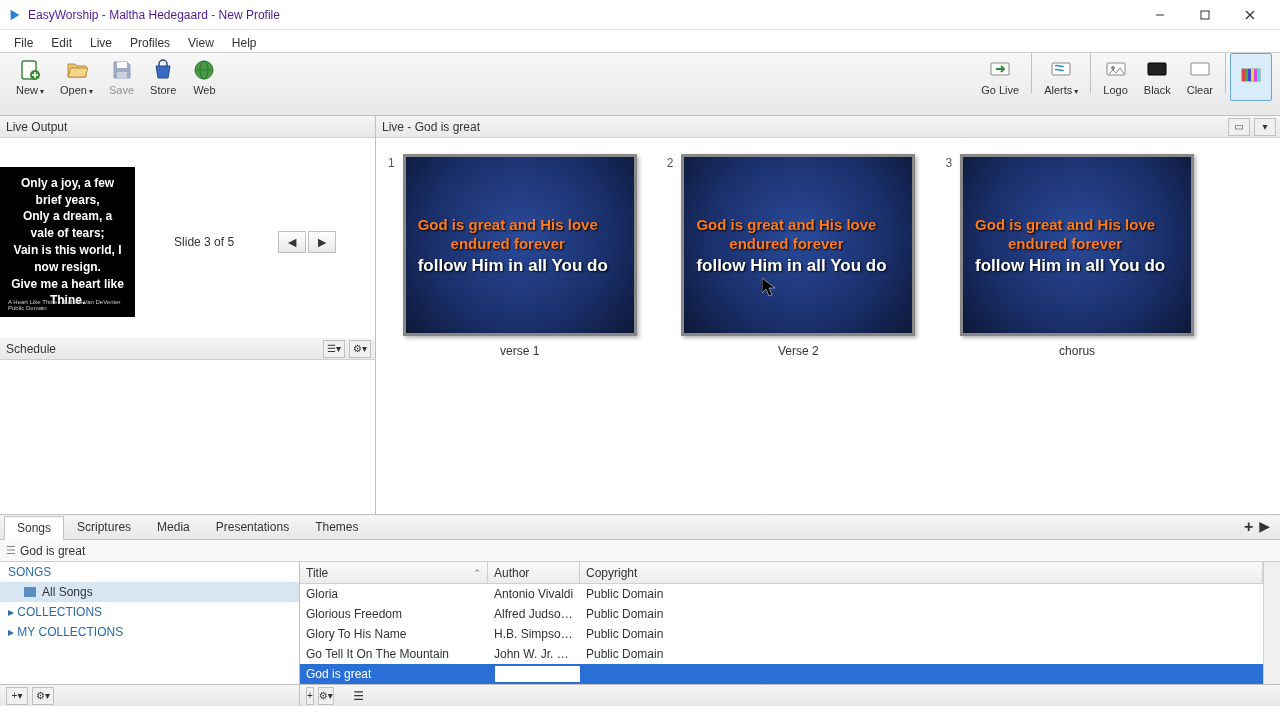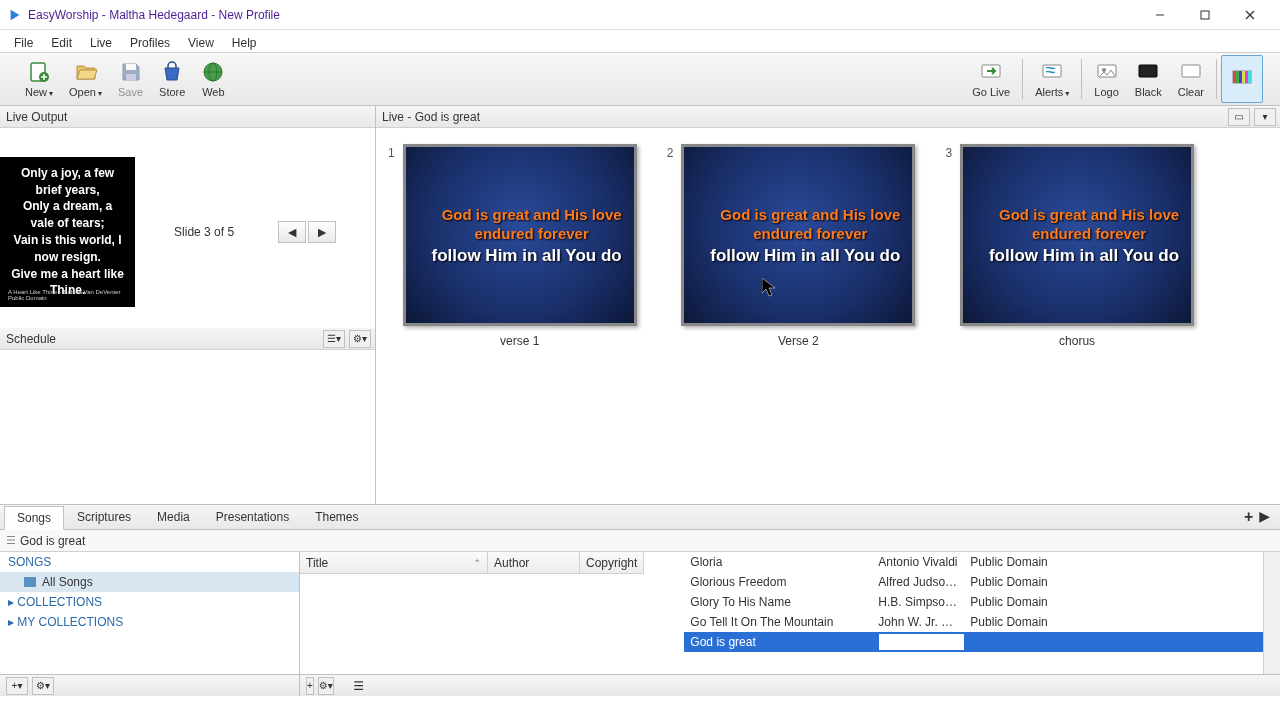--- a/index.html
+++ b/index.html
@@ -7,21 +7,21 @@
 
 .titlebar { height: 30px; background: #fff; display: flex; align-items: center; padding: 0 8px; border-bottom: 1px solid #e0e0e0; }
 .titlebar-icon { width: 14px; height: 14px; margin-right: 6px; }
 .titlebar-text { flex: 1; font-size: 12px; color: #4c1d95; }
 .win-controls { display: flex; gap: 0; }
 .win-btn { width: 45px; height: 28px; display: flex; align-items: center; justify-content: center; cursor: pointer; }
 
 .menubar { height: 22px; display: flex; align-items: flex-end; padding: 0 6px; gap: 2px; background: #fff; }
 .menubar span { padding: 2px 8px; cursor: pointer; font-size: 12px; }
 
-.toolbar { height: 54px; background: linear-gradient(#f7f7f7, #e8e8e8); border-top: 1px solid #d0d0d0; border-bottom: 1px solid #c0c0c0; display: flex; align-items: center; padding: 0 17px; }
+.toolbar { height: 64px; background: linear-gradient(#f7f7f7, #e8e8e8); border-top: 1px solid #d0d0d0; border-bottom: 1px solid #c0c0c0; display: flex; align-items: flex-start; padding: 0 8px; }
 .tool-btn { display: flex; flex-direction: column; align-items: center; justify-content: center; padding: 2px 8px; cursor: pointer; min-width: 40px; height: 48px; }
 .tool-icon { width: 24px; height: 24px; margin-bottom: 2px; }
 .tool-label { font-size: 11px; }
 .tool-sep { width: 1px; height: 40px; background: #c0c0c0; margin: 0 4px; }
 .spacer { flex: 1; }
 .dropdown-arrow { font-size: 8px; margin-left: 2px; }
 
 .main-area { display: flex; height: 398px; }
 
 .left-col { width: 376px; display: flex; flex-direction: column; border-right: 1px solid #c0c0c0; }
@@ -39,42 +39,42 @@
 .schedule-controls { display: flex; gap: 4px; }
 .small-btn { width: 22px; height: 18px; border: 1px solid #c0c0c0; background: #f0f0f0; display: flex; align-items: center; justify-content: center; cursor: pointer; font-size: 10px; }
 .schedule-area { flex: 1; background: #fff; }
 
 .right-col { flex: 1; display: flex; flex-direction: column; }
 .live-header { display: flex; align-items: center; justify-content: space-between; padding-right: 4px; }
 .slides-area { flex: 1; background: #fff; padding: 16px 12px; display: flex; gap: 30px; overflow-x: auto; }
 .slide-item { display: flex; gap: 8px; }
 .slide-num { font-size: 12px; color: #555; padding-top: 2px; }
 .slide-block { display: flex; flex-direction: column; align-items: center; }
-.slide-thumb { width: 234px; height: 182px; background: radial-gradient(circle at 50% 45%, #2a4a9a 0%, #1a2f6a 60%, #0d1838 100%); border: 3px solid #888; display: flex; flex-direction: column; align-items: flex-end; justify-content: center; padding: 12px; box-shadow: 2px 2px 4px rgba(0,0,0,0.3); }
+.slide-thumb { width: 234px; height: 182px; background: radial-gradient(circle at 50% 45%, #2a4a9a 0%, #1a2f6a 60%, #0d1838 100%); border: 3px solid #888; display: flex; flex-direction: column; align-items: flex-start; justify-content: center; padding: 12px; box-shadow: 2px 2px 4px rgba(0,0,0,0.3); }
 .slide-text1 { color: #ff7a1a; font-weight: bold; font-size: 15px; text-align: center; text-shadow: 1px 1px 2px #000; line-height: 1.3; }
 .slide-text2 { color: #fff; font-weight: bold; font-size: 17px; text-align: center; text-shadow: 1px 1px 2px #000; margin-top: 2px; }
 .slide-label { margin-top: 8px; font-size: 12px; }
 
 .bottom-tabs { height: 26px; background: linear-gradient(#f5f5f5, #e8e8e8); border-top: 1px solid #c0c0c0; border-bottom: 1px solid #c0c0c0; display: flex; align-items: center; padding: 0 4px; }
 .tab { padding: 4px 12px; cursor: pointer; font-size: 12px; border: 1px solid transparent; }
 .tab.active { background: #fff; border: 1px solid #c0c0c0; border-bottom: 1px solid #fff; margin-bottom: -1px; }
 .tab-controls { margin-left: auto; display: flex; gap: 6px; padding-right: 6px; }
 
 .search-bar { height: 22px; background: #f8f8f8; border-bottom: 1px solid #d0d0d0; display: flex; align-items: center; padding: 0 6px; }
 .search-icon-sm { margin-right: 4px; color: #888; font-size: 11px; }
 
 .library-area { display: flex; height: 122px; }
 .lib-tree { width: 300px; border-right: 1px solid #c0c0c0; background: #fff; font-size: 12px; overflow-y: auto; }
 .tree-item { padding: 3px 8px; cursor: pointer; }
 .tree-item.cat { color: #2a6aa8; font-weight: normal; padding-left: 8px; }
 .tree-item.sub { padding-left: 24px; display: flex; align-items: center; }
 .tree-item.sub.sel { background: #d8e6f2; }
 .tree-icon { width: 12px; height: 10px; background: #5a8fc4; margin-right: 6px; border-radius: 1px; }
 
-.lib-table { flex: 1; display: flex; flex-direction: row; overflow: hidden; gap: 40px; }
+.lib-table { flex: 1; display: flex; flex-direction: column; overflow: hidden; }
 .table-header { height: 22px; background: linear-gradient(#fafafa, #ececec); border-bottom: 1px solid #d0d0d0; display: flex; font-size: 12px; }
 .th { padding: 3px 6px; border-right: 1px solid #d0d0d0; display: flex; align-items: center; }
 .th.title { width: 188px; justify-content: space-between;}
 .th.author { width: 92px; }
 .th.copy { flex: 1; }
 .sort-arrow { font-size: 9px; color: #666; }
 .table-body { flex: 1; overflow-y: auto; font-size: 12px; }
 .tr { display: flex; height: 20px; align-items: center; }
 .tr.sel { background: #2a6fd6; color: #fff; }
 .td { padding: 2px 6px; overflow: hidden; white-space: nowrap; text-overflow: ellipsis; }

